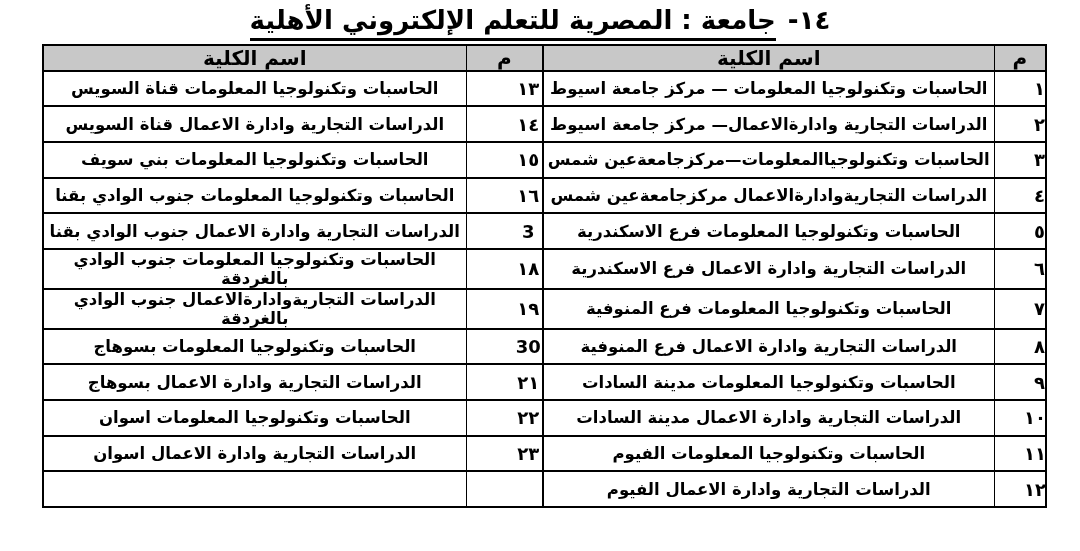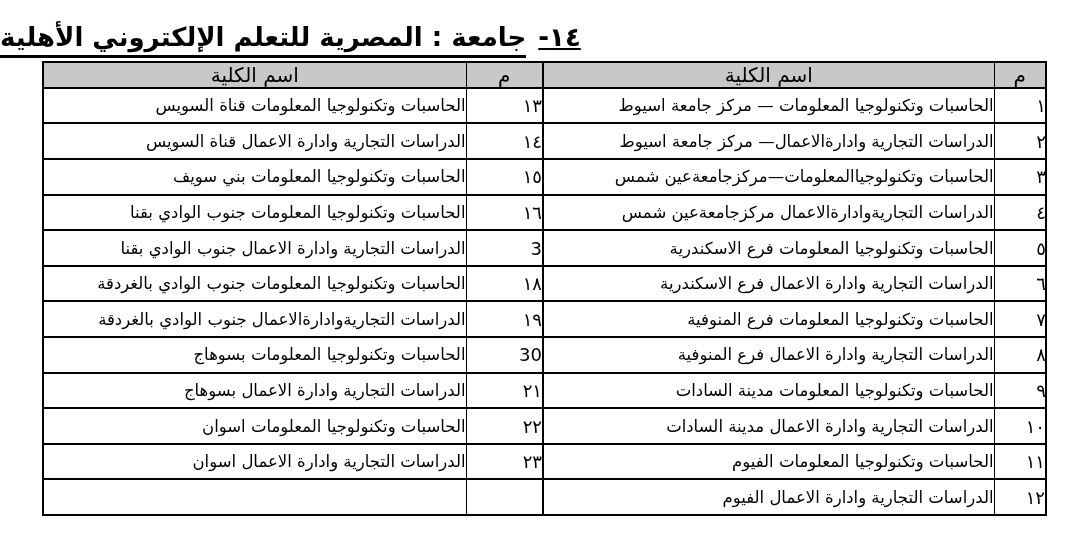--- a/index.html
+++ b/index.html
@@ -6,27 +6,26 @@
   html, body {
     width: 1080px; height: 551px;
     background: #ffffff;
     overflow: hidden;
     font-family: "DejaVu Sans", sans-serif;
     color: #000;
   }
   .page { width: 1080px; height: 551px; direction: rtl; }
 
   .title-wrap {
-    padding-top: 22px;
-    text-align: left;
+    padding-top: 5px;
+    text-align: center;
     font-weight: bold;
     font-size: 26px;
     letter-spacing: 0px;
     white-space: nowrap;
-    text-decoration: underline;
   }
   .title-number { margin-left: 12px; }
   .title-underlined {
     display: inline-block;
     border-bottom: 3px solid #000;
     padding-bottom: 2px;
     line-height: 1.15;
   }
 
   table.colleges {
@@ -35,29 +34,29 @@
     direction: rtl;
     margin: 3px 33px 0 44px; 
     width: 1003px;
     border: 2px solid #000;
   }
   .colleges th, .colleges td {
     border: 1px solid #000;
     border-bottom-width: 2px;
     text-align: center;
     vertical-align: middle;
-    font-weight: normal;
+    font-weight: bold;
     overflow: hidden;
   }
   .colleges th {
     background: #c8c8c8;
     height: 26px;
     font-size: 20px;
   }
-  .colleges td { height: 35.6px; font-size: 16.5px; text-align: right; }
+  .colleges td { height: 35.6px; font-size: 16.5px; }
   .colleges td.cell-no { font-size: 18px; padding-left: 48px; }
   
   .colleges th:nth-child(3), .colleges td:nth-child(3) { border-right-width: 2px; }
 </style>
 </head>
 <body>
 
 <div class="page">
 
   <div class="title-wrap">

